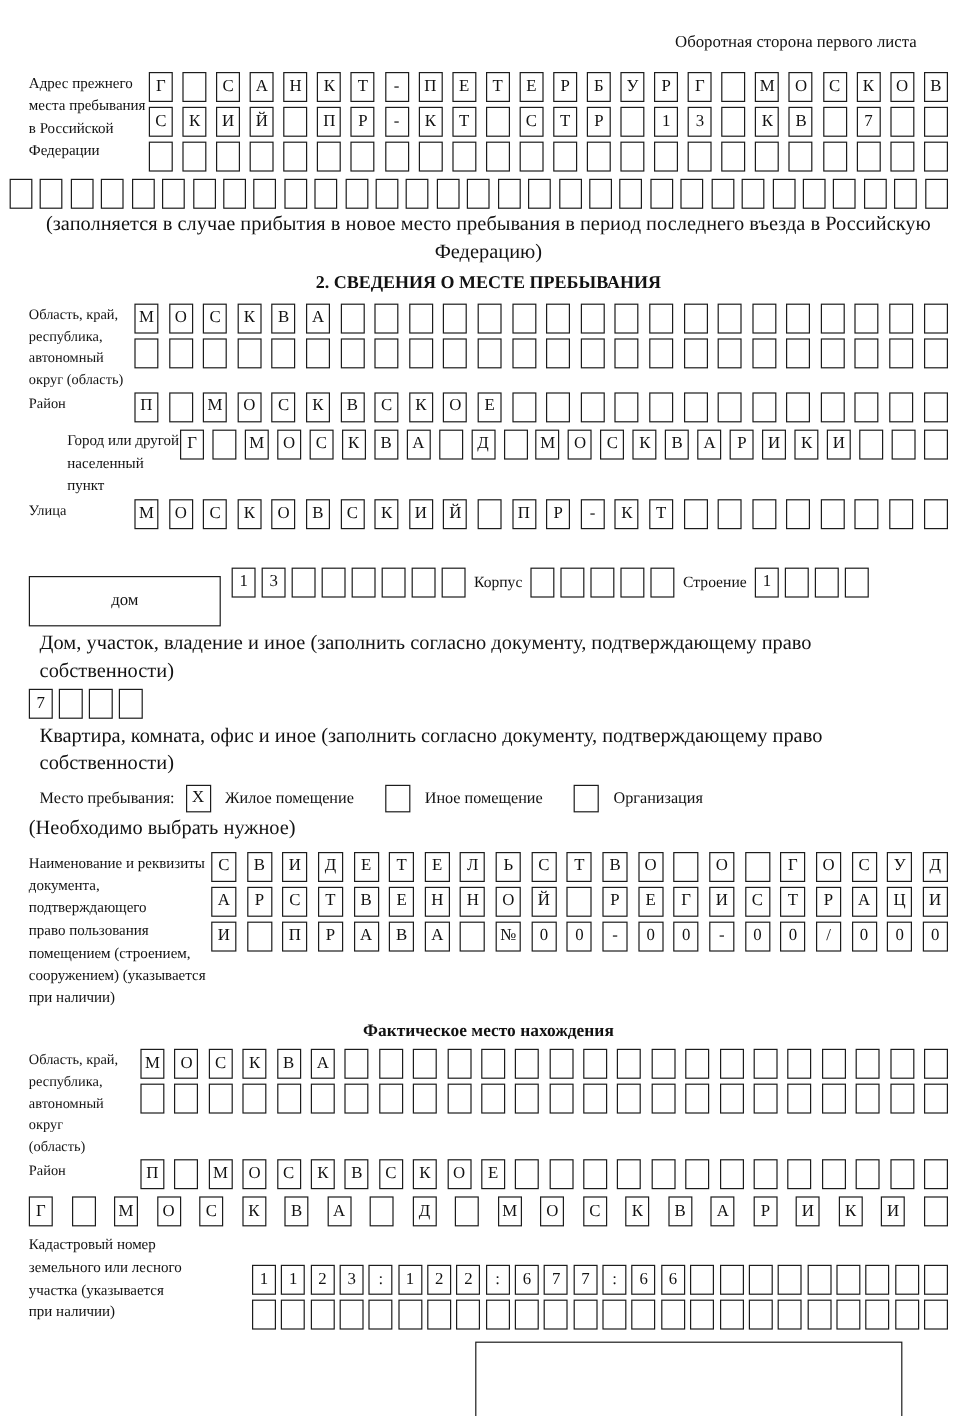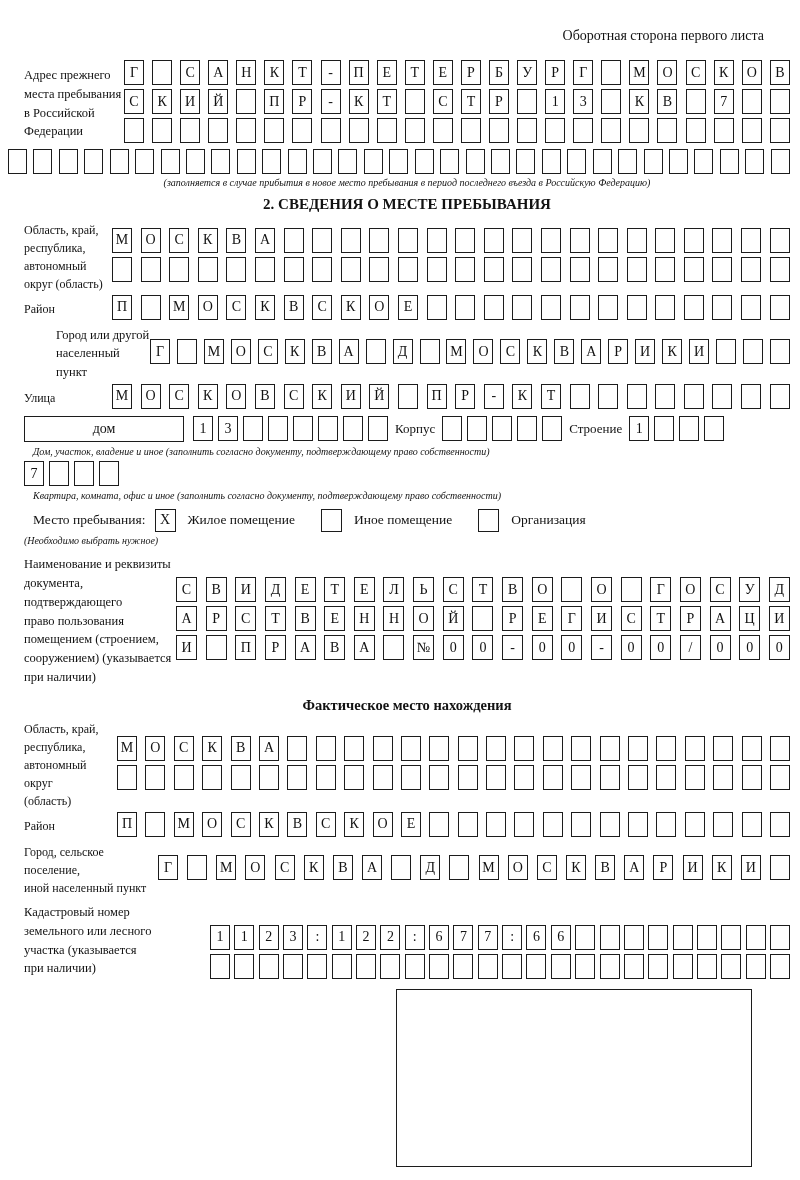--- a/index.html
+++ b/index.html
@@ -7,52 +7,52 @@
   body {
     width: 800px; height: 1180px; margin: 0 auto;
     font-family: "Liberation Serif", "DejaVu Serif", serif;
     color: #121212;
   }
   .page { padding: 16px 10px 0 24px; width: 800px; height: 1180px; overflow: hidden; }
 
   .hnote { text-align: right; font-size: 14px; margin: 12px 26px 16px 0; }
 
   .label { font-size: 12.5px; line-height: 1.5; white-space: pre-line; flex: none; }
-  .block { display: flex; align-items: center; margin-bottom: 2px; }
+  .block { display: flex; align-items: flex-start; margin-bottom: 2px; }
   .gridcol { flex: 1; min-width: 0; }
 
   .cells { display: flex; justify-content: space-between; flex: 1; min-width: 0; }
   .gridrow { margin-bottom: 4px; }
   .cell {
     width: 20px; height: 25px; flex: none;
     border: 1.5px solid #1c1c1c;
     display: inline-flex; align-items: center; justify-content: center;
     font-size: 14px;
   }
   .full-row { margin-left: -16px; margin-bottom: 2px; }
   .full-row .cell { width: 19px; }
 
-  .note { font-size: 10px; line-height: 1.35; font-style: italic; }
+  .note { font-size: 17px; line-height: 1.35; }
   .note.center { text-align: center; white-space: pre-line; }
   .title { text-align: center; font-weight: bold; font-size: 15px; margin: 6px 0 8px 0; }
   .subtitle { text-align: center; font-weight: bold; font-size: 14.5px; margin: 10px 0 0 0; }
 
   .w-addr  { width: 100px; }
   .w-reg   { width: 88px; font-size: 12px; }
   .w-city  { width: 94px; margin-left: 32px; }
   .w-doc   { width: 152px; }
   .w-reg2  { width: 93px; font-size: 12px; }
   .w-city2 { width: 134px; font-size: 12px; }
   .w-cad   { width: 186px; }
 
   .inline-row { display: flex; align-items: center; margin: 3px 0 3px 0; }
   .wide-box {
-    border: 1.5px solid #1c1c1c; height: 26px;
+    border: 1.5px solid #1c1c1c; height: 42px;
     display: flex; align-items: center; justify-content: center;
-    font-size: 14px; flex: none;
+    font-size: 14px; flex: none; margin-top: 32px;
   }
   .box-dom { width: 160px; margin-right: 9px; }
   .box-kv  { width: 190px; margin-right: 9px; }
   .cells-inline { display: flex; gap: 5px; flex: none; }
   .inline-label { font-size: 13px; margin: 0 7px; flex: none; }
   .note-left { margin: 1px 0 3px 9px; }
 
   .stay-row { display: flex; align-items: center; font-size: 13.5px; margin: 6px 0 2px 9px; }
   .chk {
     width: 21px; height: 23px; border: 1.5px solid #1c1c1c; flex: none;
@@ -570,22 +570,20 @@
         <span class="cell"></span>
         <span class="cell"></span>
         <span class="cell"></span>
         <span class="cell"></span>
         <span class="cell"></span>
         <span class="cell"></span>
       </div>
   </div>
 
   <div class="block">
-    <div class="label w-city2">Город, сельское поселение,
-иной населенный пункт</div>
     <div class="cells gridrow">
         <span class="cell">Г</span>
         <span class="cell"></span>
         <span class="cell">М</span>
         <span class="cell">О</span>
         <span class="cell">С</span>
         <span class="cell">К</span>
         <span class="cell">В</span>
         <span class="cell">А</span>
         <span class="cell"></span>

